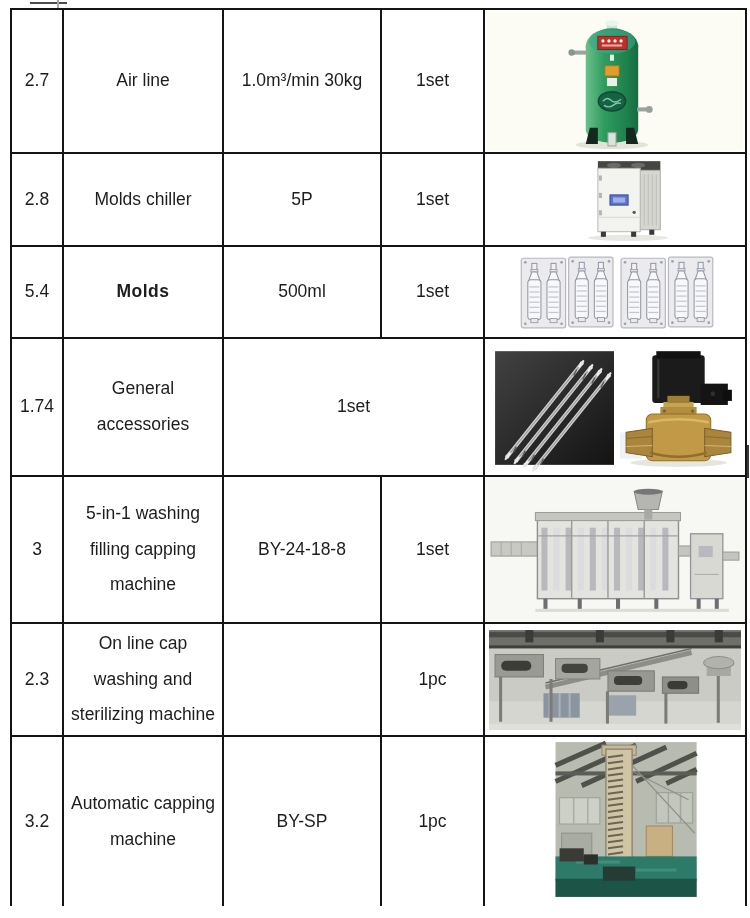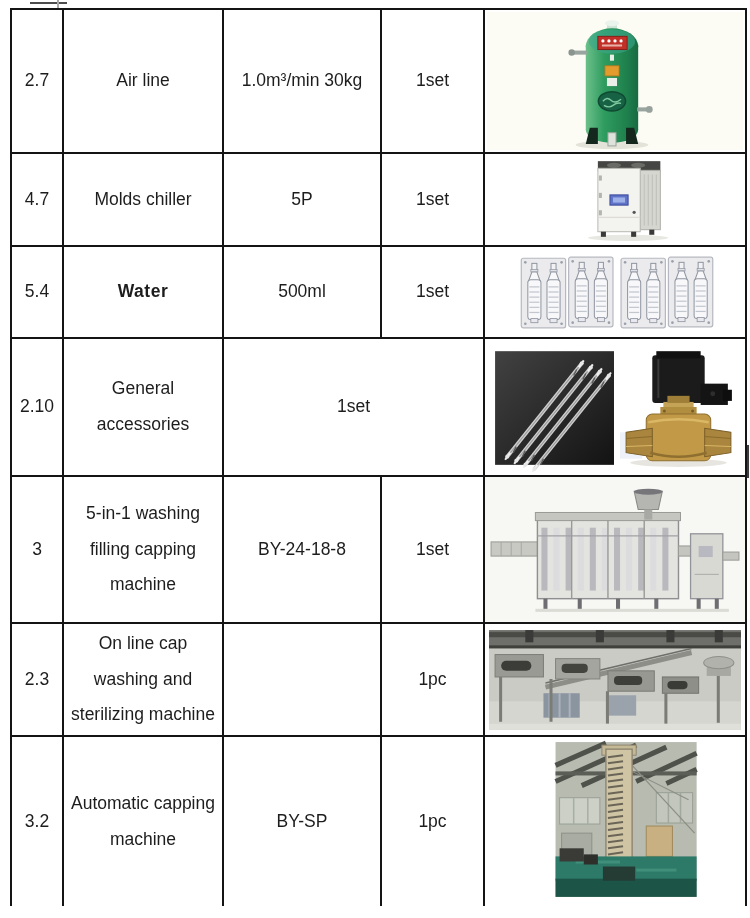--- a/index.html
+++ b/index.html
@@ -87,21 +87,21 @@
             <ellipse cx="126" cy="90" rx="13.5" ry="9.5" fill="#176244" stroke="#0f4a33" stroke-width="1.5"></ellipse>
             <path d="M117,90 q4,-5 8,-1 t10,-1 M118,94 q5,3 9,0 t8,-2" stroke="#7fc9a0" stroke-width="1.4" fill="none"></path>
             <path d="M104,116 l8,0 0,16 -12,0 z" fill="#14281e"></path>
             <path d="M148,116 l-8,0 0,16 12,0 z" fill="#14281e"></path>
             <rect x="122" y="121" width="8" height="13" fill="#dde2da" stroke="#9aa59d" stroke-width="1"></rect>
           </svg>
         </td>
       </tr>
 
       <tr style="height:93px">
-        <td class="cell-no">4.7</td>
+        <td class="cell-no">2.8</td>
         <td class="cell-name">Molds chiller</td>
         <td class="cell-spec">5P</td>
         <td class="cell-qty">1set</td>
         <td class="cell-photo">
           <svg viewBox="0 0 258 89" preserveAspectRatio="none">
             <rect x="0" y="0" width="258" height="89" fill="#ffffff"></rect>
             <ellipse cx="142" cy="82" rx="40" ry="3" fill="#e8e8e2"></ellipse>
             <rect x="112" y="7" width="62" height="10" fill="#454543"></rect>
             <ellipse cx="128" cy="11" rx="7" ry="2.5" fill="#6a6a66"></ellipse>
             <ellipse cx="152" cy="11" rx="7" ry="2.5" fill="#6a6a66"></ellipse>
@@ -120,21 +120,21 @@
             <circle cx="148" cy="57" r="1.6" fill="#55555a"></circle>
             <rect x="115" y="76" width="5" height="5" fill="#3a3a38"></rect>
             <rect x="145" y="76" width="5" height="5" fill="#3a3a38"></rect>
             <rect x="163" y="74" width="5" height="5" fill="#3a3a38"></rect>
           </svg>
         </td>
       </tr>
 
       <tr style="height:92px">
         <td class="cell-no">5.4</td>
-        <td class="cell-name bold">Water</td>
+        <td class="cell-name bold">Molds</td>
         <td class="cell-spec">500ml</td>
         <td class="cell-qty">1set</td>
         <td class="cell-photo">
           <svg viewBox="0 0 258 88" preserveAspectRatio="none">
             <defs>
               <g id="bottle">
                 <rect x="6.5" y="0" width="5" height="7" fill="#f2f2f5" stroke="#8f95a0" stroke-width="1"></rect>
                 <rect x="5.5" y="6" width="7" height="2.5" fill="#e2e2e8" stroke="#8f95a0" stroke-width="0.7"></rect>
                 <polygon points="3,18 6.5,8.5 11.5,8.5 15,18" fill="#f8f8fa" stroke="#8f95a0" stroke-width="1"></polygon>
                 <rect x="2.5" y="16" width="13" height="39" rx="3" fill="#f8f8fa" stroke="#8f95a0" stroke-width="1"></rect>
@@ -159,21 +159,21 @@
             <rect x="0" y="0" width="258" height="88" fill="#ffffff"></rect>
             <use href="#moldblock" x="36" y="11"></use>
             <use href="#moldblock" x="83" y="10"></use>
             <use href="#moldblock" x="135" y="11"></use>
             <use href="#moldblock" x="182" y="10"></use>
           </svg>
         </td>
       </tr>
 
       <tr style="height:138px">
-        <td class="cell-no">2.10</td>
+        <td class="cell-no">1.74</td>
         <td class="cell-name">General accessories</td>
         <td class="cell-spec" colspan="2">1set</td>
         <td class="cell-photo">
           <svg viewBox="0 0 258 134" preserveAspectRatio="none">
             <defs>
               <linearGradient id="dk" x1="0" y1="0" x2="1" y2="1">
                 <stop offset="0" stop-color="#424242"></stop>
                   <stop offset="1" stop-color="#131313"></stop>
               </linearGradient>
               <g id="rod">

